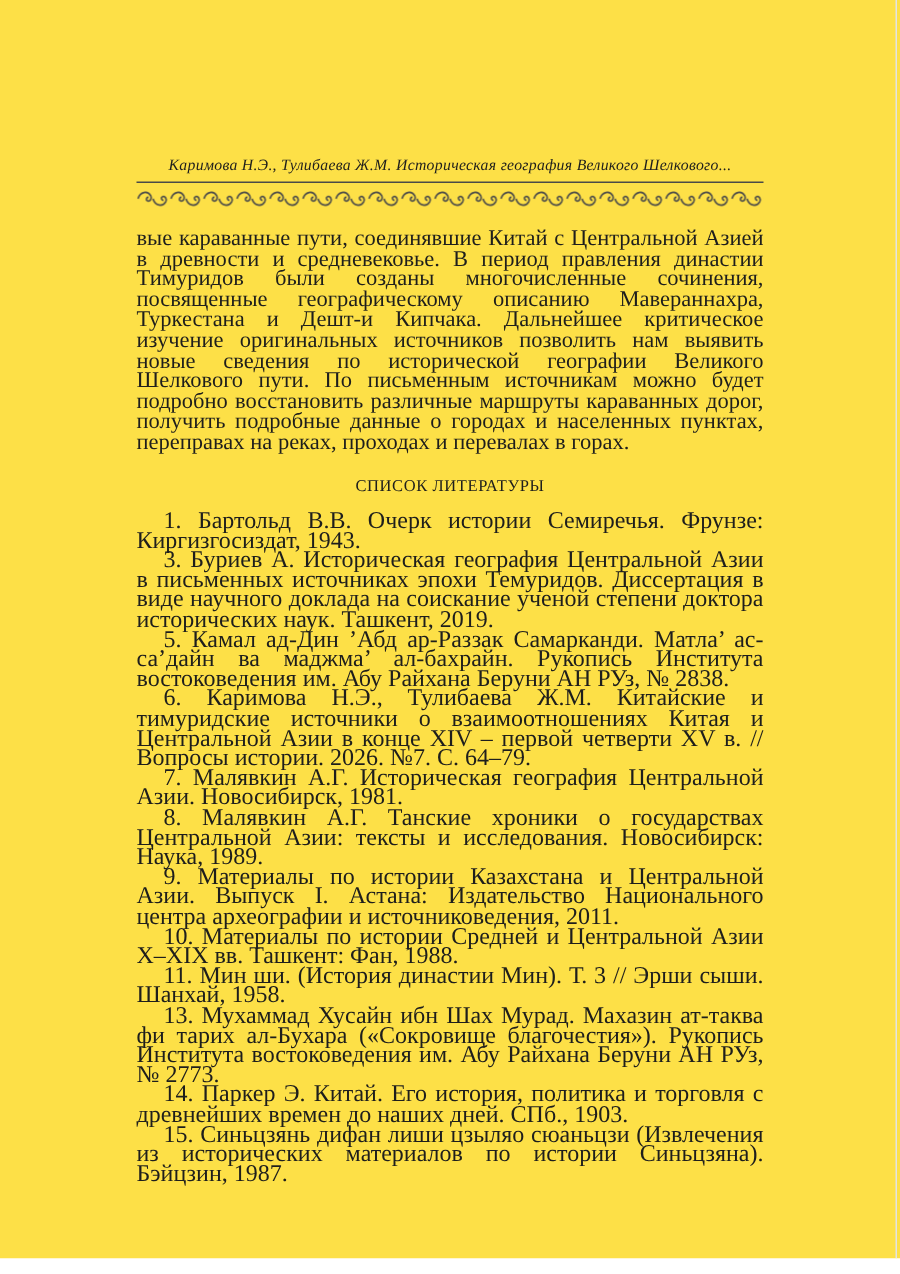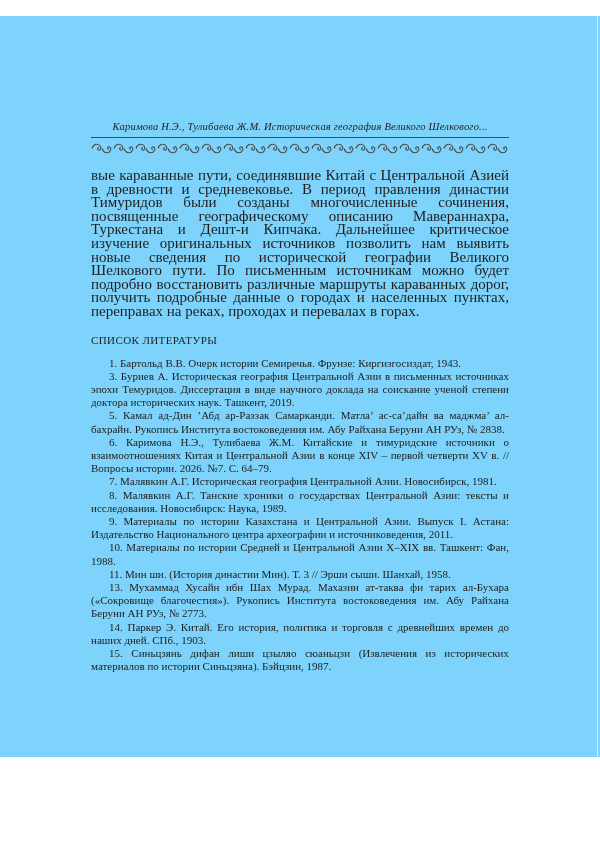--- a/index.html
+++ b/index.html
@@ -1,21 +1,21 @@
 <!DOCTYPE html>
 <html><head>
 <meta charset="utf-8">
 <style>
   html, body { margin: 0; padding: 0; background: #ffffff; }
   .page {
     position: relative;
     width: 600px;
-    height: 741px;
-    margin: 16px auto;
-    background: #7dd3fc;
+    height: 839px;
+    margin: 0 auto;
+    background: #fde047;
     box-sizing: border-box;
     padding-top: 104px;
     font-family: "Liberation Serif", "DejaVu Serif", serif;
     color: #1e1e1c;
     overflow: hidden;
   }
   
   .page::after {
     content: "";
     position: absolute;
@@ -51,24 +51,25 @@
     font-size: 15px;
     line-height: 13.6px;
     text-align: justify;
     text-justify: inter-word;
   }
   .section-heading {
     margin: 15px 0 11px 0;
     font-size: 11px;
     font-weight: normal;
     letter-spacing: 0.4px;
+    text-align: center;
   }
   .refs .ref {
     margin: 0;
-    font-size: 11px;
+    font-size: 16px;
     line-height: 13.2px;
     text-align: justify;
     text-justify: inter-word;
     text-indent: 18px;
   }
   .page-number {
     margin-top: 11px;
     text-align: center;
     font-size: 11px;
   }

